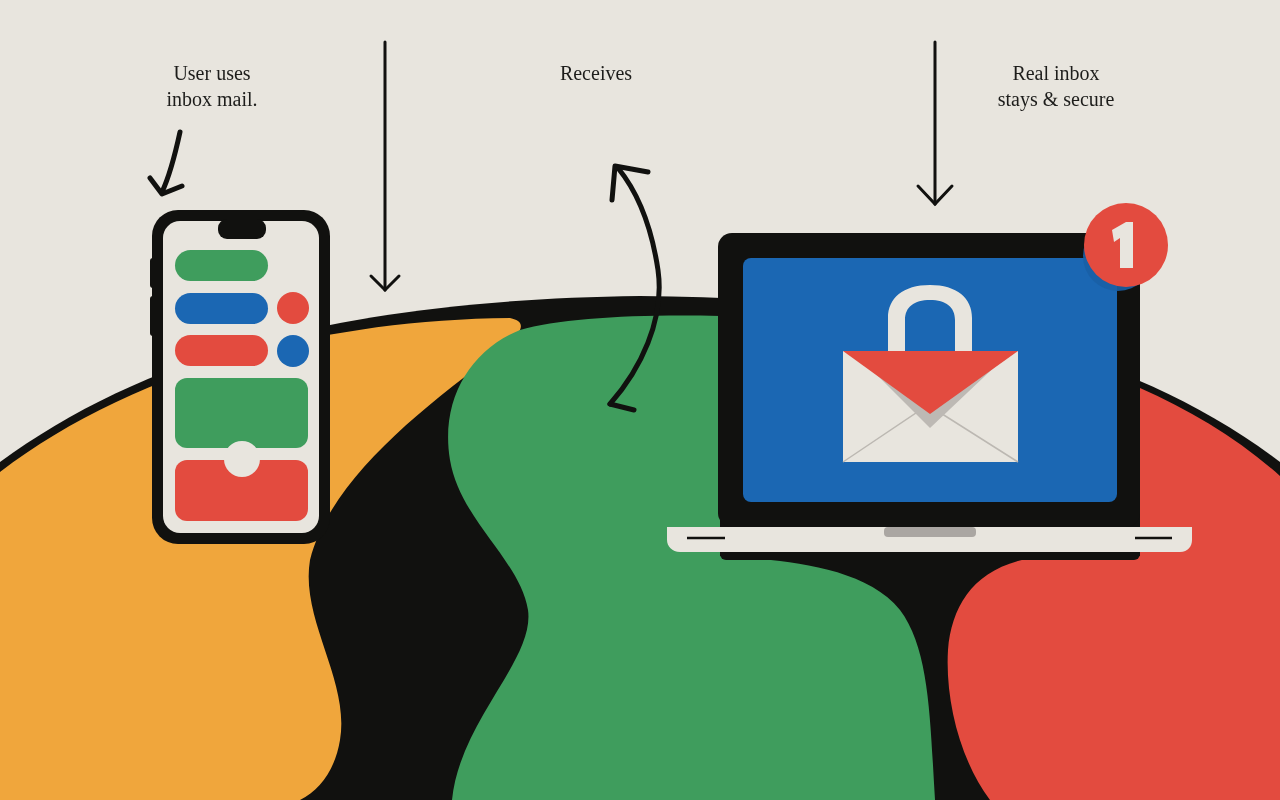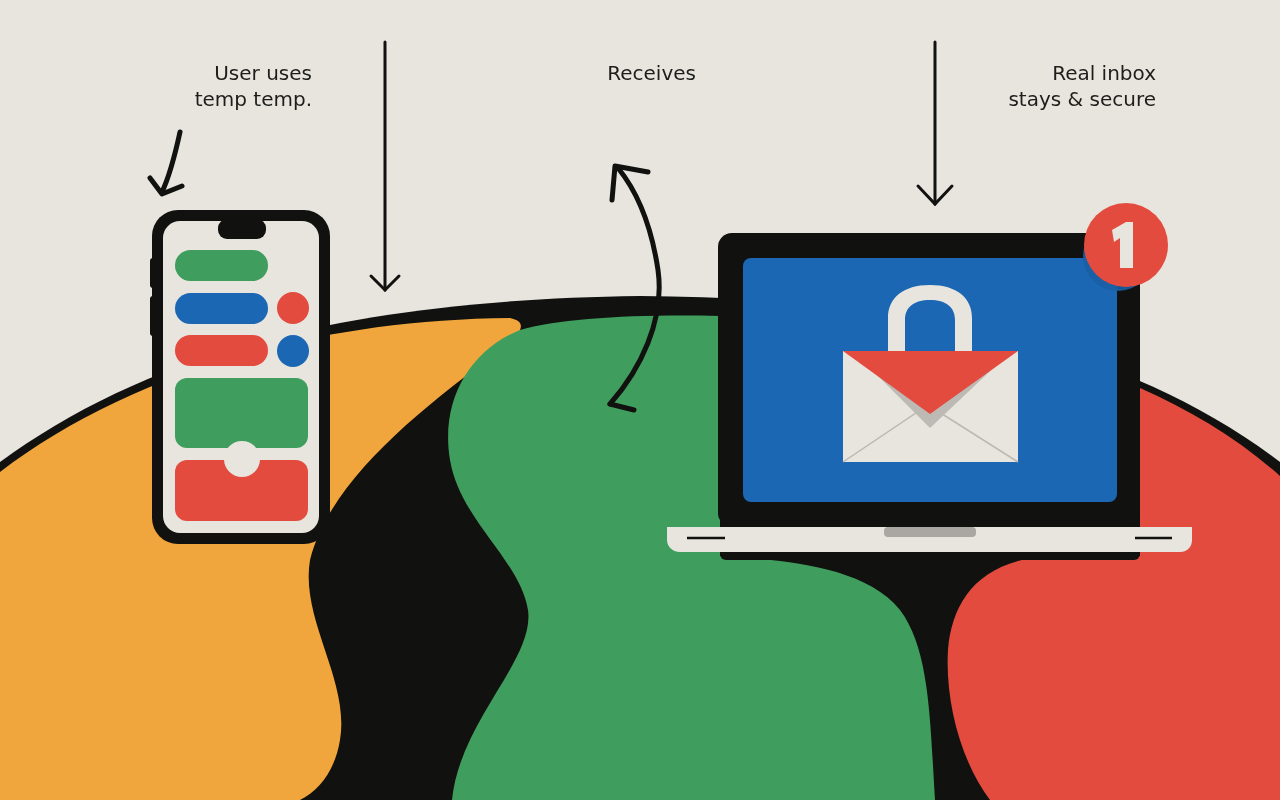--- a/index.html
+++ b/index.html
@@ -1,18 +1,18 @@
 <!DOCTYPE html>
 <html><head>
   <meta charset="utf-8">
   <style>
     html, body { margin: 0; padding: 0; }
     body { width: 1280px; height: 800px; overflow: hidden; background: #e8e5de; position: relative; font-family: "DejaVu Sans", "Liberation Sans", sans-serif; }
     #stage { position: absolute; left: 0; top: 0; width: 1280px; height: 800px; }
-    .caption { position: absolute; color: #1d1d1b; font-size: 20px; line-height: 26px; text-align: right; white-space: nowrap; }
+    .caption { position: absolute; color: #1d1d1b; font-size: 20px; line-height: 26px; text-align: center; white-space: nowrap; font-family: Liberation Serif, serif; }
     .caption span { display: block; }
     #cap1 { left: 112px; top: 60px; width: 200px; }
     #cap2 { left: 496px; top: 60px; width: 200px; }
     #cap3 { left: 956px; top: 60px; width: 200px; }
   </style>
 </head>
 <body>
 
 <svg id="stage" width="1280" height="800" viewBox="0 0 1280 800" xmlns="http://www.w3.org/2000/svg">
 
@@ -88,21 +88,21 @@
 
   <g>
     <circle cx="1118" cy="256" r="35" fill="#1a5fa5" opacity="0.9"></circle>
     <circle cx="1126" cy="245" r="42" fill="#e34b3f"></circle>
     <path d="M1112,230 L1126,222 L1133,222 L1133,268 L1120,268 L1120,238 L1114,242 Z" fill="#e8e5de"></path>
   </g>
 </svg>
 
 <div id="cap1" class="caption">
   <span>User uses</span>
-  <span>temp temp.</span>
+  <span>inbox mail.</span>
 </div>
 <div id="cap2" class="caption">
   <span>Receives</span>
 </div>
 <div id="cap3" class="caption">
   <span>Real inbox</span>
   <span>stays &amp; secure</span>
 </div>
 
 </body></html>

